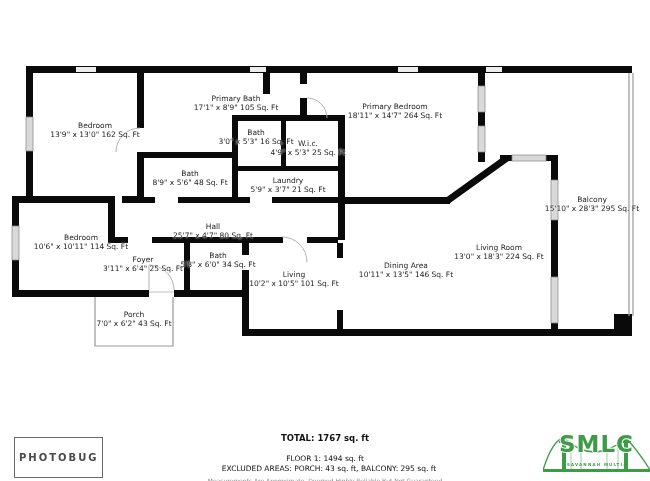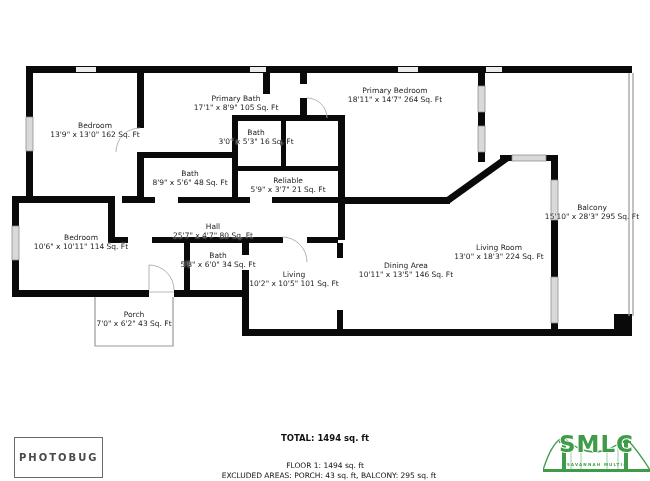--- a/index.html
+++ b/index.html
@@ -5,21 +5,21 @@
   html,body{margin:0;padding:0;background:#fff;}
   #canvas{position:relative;width:650px;height:481px;background:#fff;overflow:hidden;
           font-family:"DejaVu Sans",sans-serif;}
   .room-label{position:absolute;transform:translate(-50%,-50%);text-align:center;
               color:#1d1d1d;font-size:7.5px;line-height:1.18;white-space:nowrap;
               text-shadow:0 0 2px #fff,0 0 2px #fff;}
   .room-label .rname,.room-label .rdims{display:block;}
   
   .summary{position:absolute;left:0;right:0;top:433px;text-align:center;color:#111;}
   .s-total{font-size:8.5px;font-weight:bold;}
-  .s-floor{font-size:7.5px;margin-top:18px;}
+  .s-floor{font-size:7.5px;margin-top:11px;}
   .s-excl{font-size:7.5px;margin-top:1px;padding-left:8px;}
   .s-disc{font-size:6px;color:#8a8a8a;margin-top:4px;}
   .photobug{position:absolute;left:14px;top:437px;width:96px;}
   .pb-box{display:inline-block;border:1px solid #6a6a6a;padding:14px 4px;
           font-size:10px;font-weight:bold;letter-spacing:2px;color:#4a4a4a;}
   .pb-script{font-family:"DejaVu Serif",serif;font-style:italic;font-size:9px;
              color:#8a8a8a;text-align:center;margin-top:16px;}
   .smlc{position:absolute;left:543px;top:424px;width:107px;height:57px;}
   .smlc-initials{position:absolute;left:0;top:7px;width:107px;text-align:center;
                  font-size:23px;font-weight:bold;color:#3e9c49;letter-spacing:1px;
@@ -137,44 +137,52 @@
     <span class="rdims">13'9" x 13'0" 162 Sq. Ft</span>
   </div>
   <div class="room-label" style="left:236px;top:104px">
     <span class="rname">Primary Bath</span>
     <span class="rdims">17'1" x 8'9" 105 Sq. Ft</span>
   </div>
   <div class="room-label" style="left:256px;top:138px">
     <span class="rname">Bath</span>
     <span class="rdims">3'0" x 5'3" 16 Sq. Ft</span>
   </div>
-  <div class="room-label" style="left:395px;top:96px">
+  <div class="room-label" style="left:308px;top:149px">
+    <span class="rname">W.i.c.</span>
+    <span class="rdims">4'9" x 5'3" 25 Sq. Ft</span>
+  </div>
+  <div class="room-label" style="left:395px;top:112px">
     <span class="rname">Primary Bedroom</span>
     <span class="rdims">18'11" x 14'7" 264 Sq. Ft</span>
   </div>
-  <div class="room-label" style="left:592px;top:213px">
+  <div class="room-label" style="left:592px;top:205px">
     <span class="rname">Balcony</span>
     <span class="rdims">15'10" x 28'3" 295 Sq. Ft</span>
   </div>
   <div class="room-label" style="left:190px;top:179px">
     <span class="rname">Bath</span>
     <span class="rdims">8'9" x 5'6" 48 Sq. Ft</span>
   </div>
   <div class="room-label" style="left:288px;top:186px">
-    <span class="rname">Reliable</span>
+    <span class="rname">Laundry</span>
     <span class="rdims">5'9" x 3'7" 21 Sq. Ft</span>
   </div>
   <div class="room-label" style="left:213px;top:232px">
     <span class="rname">Hall</span>
     <span class="rdims">25'7" x 4'7" 80 Sq. Ft</span>
   </div>
   <div class="room-label" style="left:81px;top:243px">
     <span class="rname">Bedroom</span>
     <span class="rdims">10'6" x 10'11" 114 Sq. Ft</span>
   </div>
+  <div class="room-label" style="left:143px;top:265px">
+    <span class="rname">Foyer</span>
+    <span class="rdims">3'11" x 6'4" 25 Sq. Ft</span>
+  </div>
   <div class="room-label" style="left:218px;top:261px">
     <span class="rname">Bath</span>
     <span class="rdims">5'8" x 6'0" 34 Sq. Ft</span>
   </div>
   <div class="room-label" style="left:294px;top:280px">
     <span class="rname">Living</span>
     <span class="rdims">10'2" x 10'5" 101 Sq. Ft</span>
   </div>
   <div class="room-label" style="left:406px;top:271px">
     <span class="rname">Dining Area</span>
@@ -183,21 +191,21 @@
   <div class="room-label" style="left:499px;top:253px">
     <span class="rname">Living Room</span>
     <span class="rdims">13'0" x 18'3" 224 Sq. Ft</span>
   </div>
   <div class="room-label" style="left:134px;top:320px">
     <span class="rname">Porch</span>
     <span class="rdims">7'0" x 6'2" 43 Sq. Ft</span>
   </div>
 
   <div class="summary">
-    <div class="s-total">TOTAL: 1494 sq. ft</div>
+    <div class="s-total">TOTAL: 1767 sq. ft</div>
     <div class="s-floor">FLOOR 1: 1494 sq. ft</div>
     <div class="s-excl">EXCLUDED AREAS: PORCH: 43 sq. ft, BALCONY: 295 sq. ft</div>
     <div class="s-disc">Measurements Are Approximate. Deemed Highly Reliable But Not Guaranteed</div>
   </div>
 
   <div class="photobug">
     <div class="pb-box">PHOTOBUG</div>
     <div class="pb-script">Solutions</div>
   </div>
 

